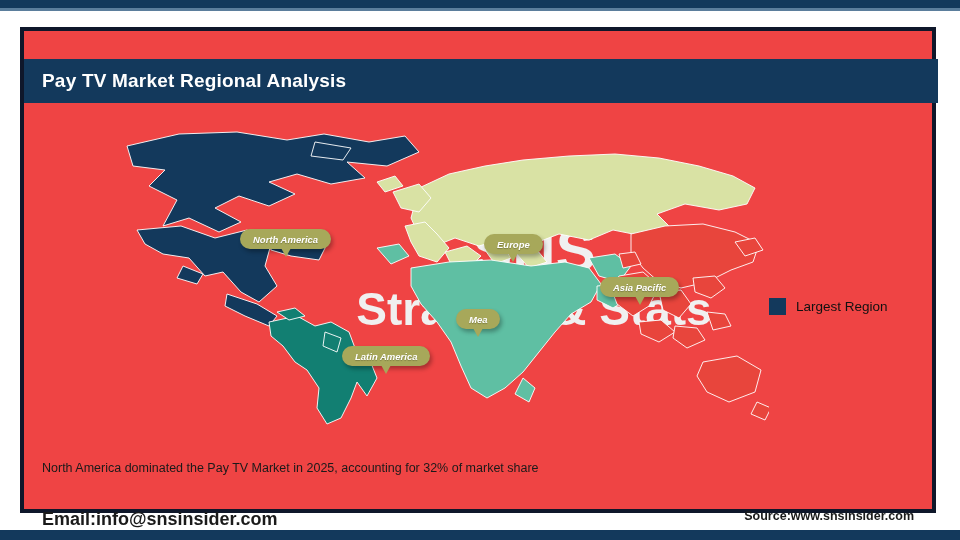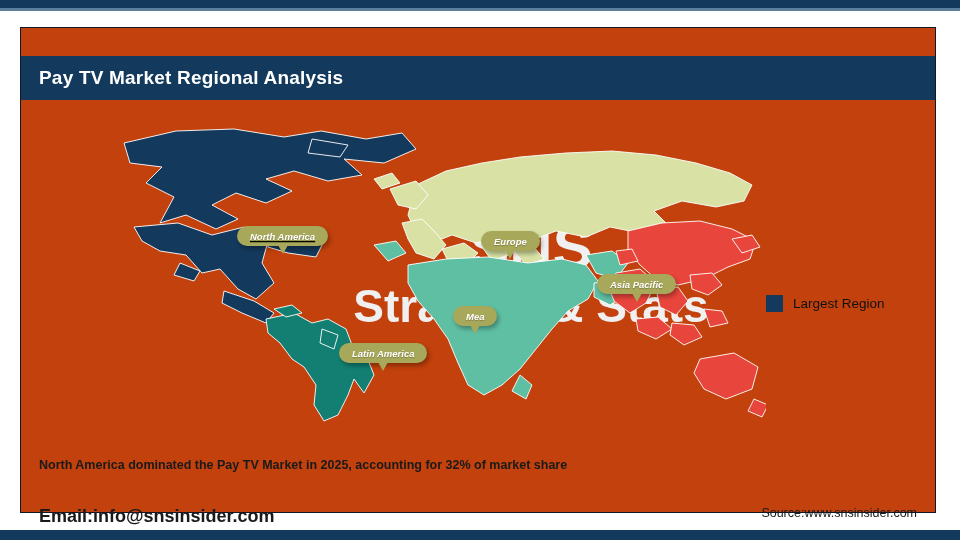--- a/index.html
+++ b/index.html
@@ -7,21 +7,21 @@
     width:960px;height:540px;background:#ffffff;
     font-family:"Liberation Sans", sans-serif;
     overflow:hidden;position:relative;
   }
   .topbar{position:absolute;left:0;top:0;width:960px;height:8px;background:#13395c;}
   .topbar-accent{position:absolute;left:0;top:8px;width:960px;height:3px;background:#5b7e9c;}
   .bottombar{position:absolute;left:0;top:530px;width:960px;height:10px;background:#13395c;}
 
   .card{
     position:absolute;left:20px;top:27px;width:916px;height:486px;
-    background:#c2410c;border:1px solid #0f172a;box-sizing:border-box;
+    background:#ef4444;border:4px solid #0f172a;box-sizing:border-box;
   }
 
   .title-bar{
     position:absolute;left:0px;top:28px;width:914px;height:44px;
     background:#13395c;display:flex;align-items:center;
   }
   .title-text{
     color:#ffffff;font-size:19px;font-weight:bold;margin-left:18px;
     letter-spacing:.2px;
   }
@@ -54,27 +54,27 @@
     color:#ffffff;font-size:9.5px;font-style:italic;font-weight:bold;
     white-space:nowrap;padding:0 13px;text-shadow:0 1px 1px rgba(0,0,0,.25);
   }
   .pill::after{
     content:"";position:absolute;left:50%;margin-left:-5px;bottom:-8px;
     width:0;height:0;border-left:5px solid transparent;border-right:5px solid transparent;
     border-top:9px solid #a7a85a;
   }
 
   .caption{
-    position:absolute;left:18px;top:430px;font-size:12.5px;font-weight:bold;color:#1a1a1a;
+    position:absolute;left:18px;top:430px;font-size:12.5px;font-weight:normal;color:#1a1a1a;
   }
   .footer-email{
     position:absolute;left:18px;top:478px;font-size:18px;font-weight:bold;color:#1a1a1a;
   }
   .footer-source{
-    position:absolute;right:18px;top:478px;font-size:12.5px;font-weight:normal;color:#1a1a1a;
+    position:absolute;right:18px;top:478px;font-size:12.5px;font-weight:bold;color:#1a1a1a;
   }
 </style>
 </head>
 <body>
 
 <div class="topbar"></div>
 <div class="topbar-accent"></div>
 
 <div class="card">
 
@@ -129,21 +129,21 @@
           <path d="M556,200 L578,202 L586,214 L568,222 L554,212 Z"></path>
           <path d="M588,186 L606,188 L612,200 L594,204 Z"></path>
           <path d="M584,236 L618,230 L642,244 L636,266 L610,276 L588,266 L578,250 Z"></path>
           <path d="M638,276 L652,282 L646,294 L632,288 Z"></path>
           <path d="M616,116 L636,112 L644,124 L626,130 Z"></path>
           <path d="M500,128 L516,126 L522,138 L504,142 Z"></path>
         </g>
       </svg>
     </div>
 
-    <div class="pill" style="left:216px;top:103px;text-decoration:underline;">
+    <div class="pill" style="left:216px;top:103px;">
       <span>North America</span>
     </div>
     <div class="pill" style="left:460px;top:108px;">
       <span>Europe</span>
     </div>
     <div class="pill" style="left:576px;top:151px;">
       <span>Asia Pacific</span>
     </div>
     <div class="pill" style="left:432px;top:183px;">
       <span>Mea</span>

